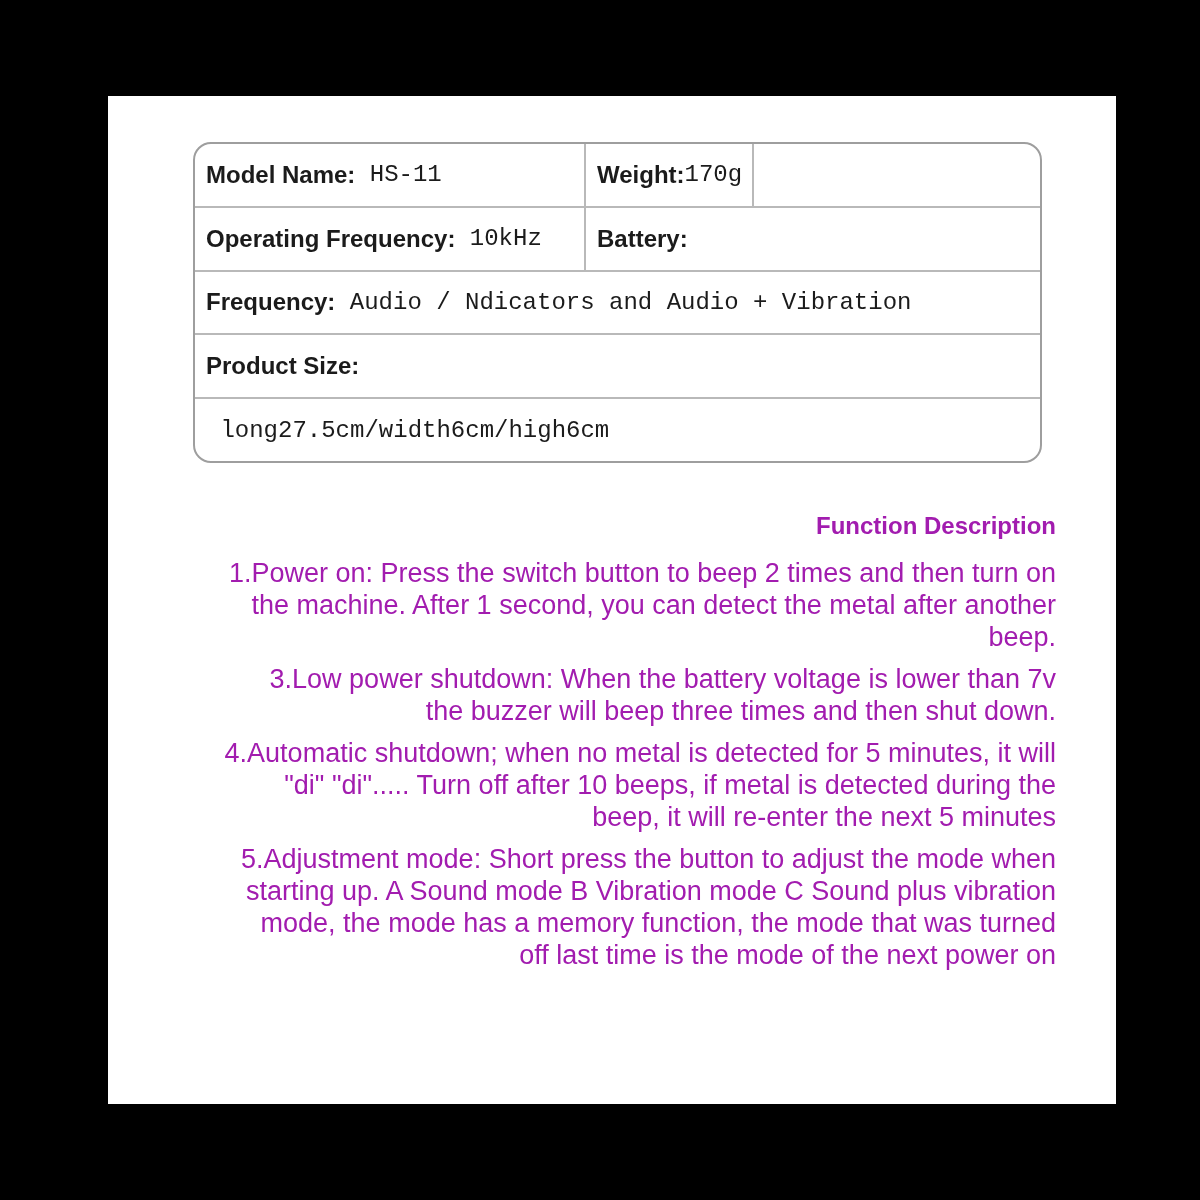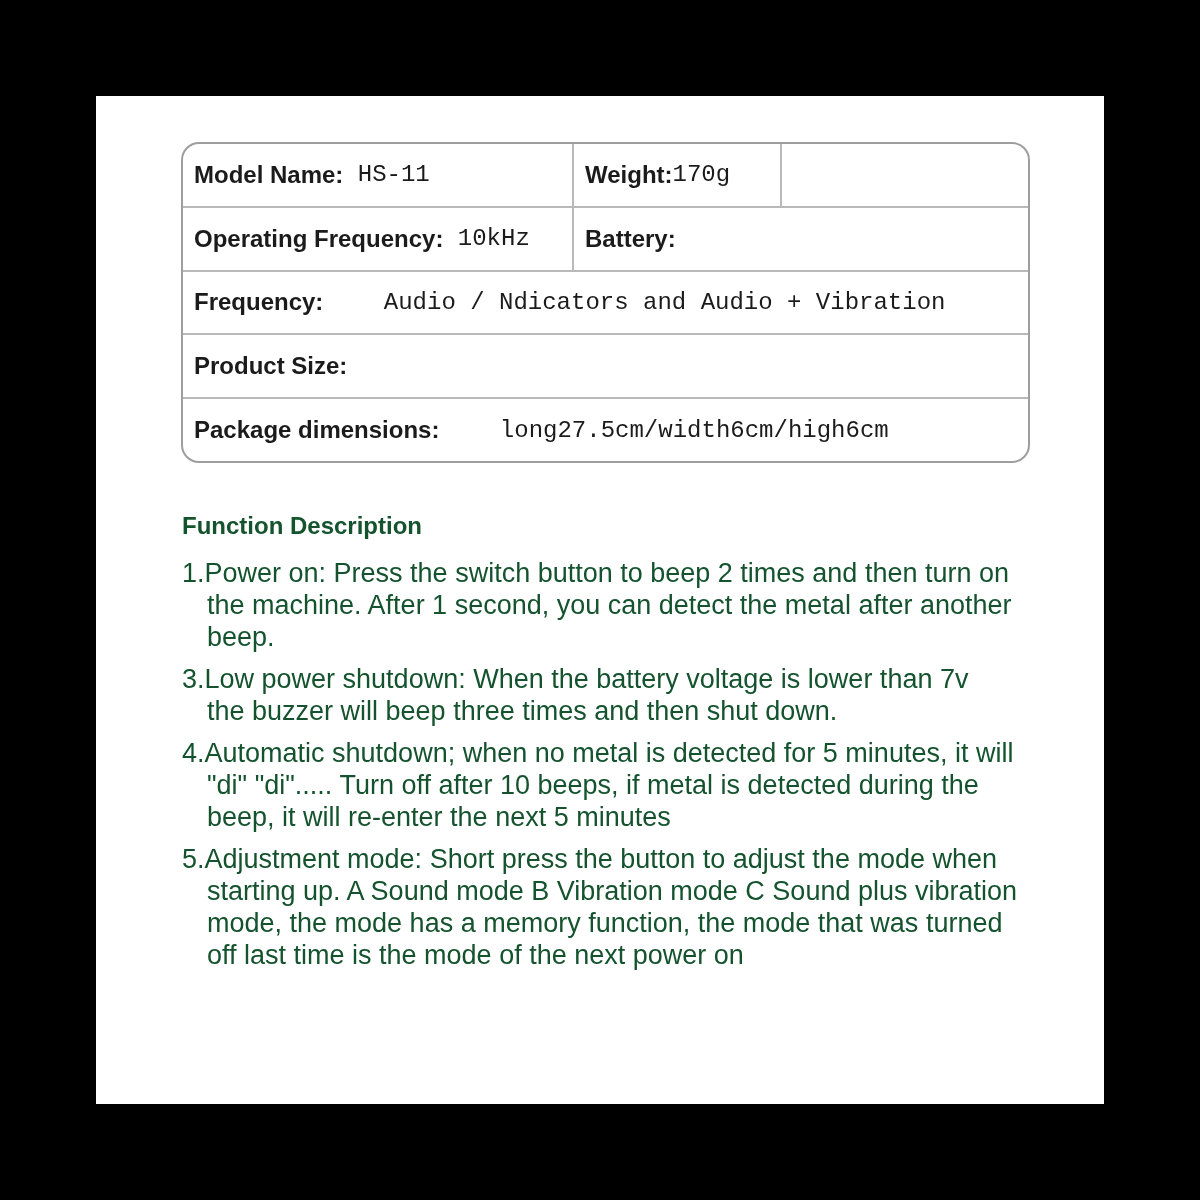--- a/index.html
+++ b/index.html
@@ -12,21 +12,21 @@
   }
   .canvas {
     position: relative;
     width: 1200px;
     height: 1200px;
     background: #000000;
     overflow: hidden;
   }
   .panel {
     position: absolute;
-    left: 96px;
+    left: 108px;
     top: 96px;
     width: 1008px;
     height: 1008px;
     background: #ffffff;
   }
   
   .spec-table {
     position: absolute;
     left: 85px;
     top: 46px;
@@ -52,31 +52,32 @@
   .spec-cell {
     box-sizing: border-box;
     display: flex;
     align-items: center;
     padding-left: 11px;
     border-left: 2px solid #b9b9b9;
     overflow: hidden;
   }
   .spec-cell:first-child { border-left: none; }
   .cw-a { width: 389px; flex: none; }
-  .cw-b { width: 208px; flex: none; }
-  .cw-rest { flex: 1; gap: 46px; }
+  .cw-b { width: 168px; flex: none; }
+  .cw-rest { flex: 1; }
   .spec-label { font-weight: bold; white-space: pre; }
   .spec-value { font-weight: normal; white-space: pre; font-family: Liberation Mono, monospace; }
   
   .fd {
     position: absolute;
     left: 86px;
     top: 413px;
     width: 862px;
-    color: #14532d;
+    color: #a21caf;
+    text-align: right;
   }
   .fd-heading {
     font-size: 24px;
     line-height: 33px;
     font-weight: bold;
     margin: 0 0 15px 0;
   }
   .fd-item {
     font-size: 27px;
     line-height: 32px;
@@ -123,21 +124,20 @@
       </div>
 
       <div class="spec-row">
         <div class="spec-cell cw-rest">
           <span class="spec-label">Product Size:</span>
         </div>
       </div>
 
       <div class="spec-row">
         <div class="spec-cell cw-rest">
-          <span class="spec-label">Package dimensions:</span>
             <span class="spec-value"> long27.5cm/width6cm/high6cm</span>
         </div>
       </div>
 
     </div>
 
     <div class="fd">
       <div class="fd-heading">Function Description</div>
       <div class="fd-item">1.Power on: Press the switch button to beep 2 times and then turn on<br>the machine. After 1 second, you can detect the metal after another<br>beep.</div>
       <div class="fd-item">3.Low power shutdown: When the battery voltage is lower than 7v<br>the buzzer will beep three times and then shut down.</div>

